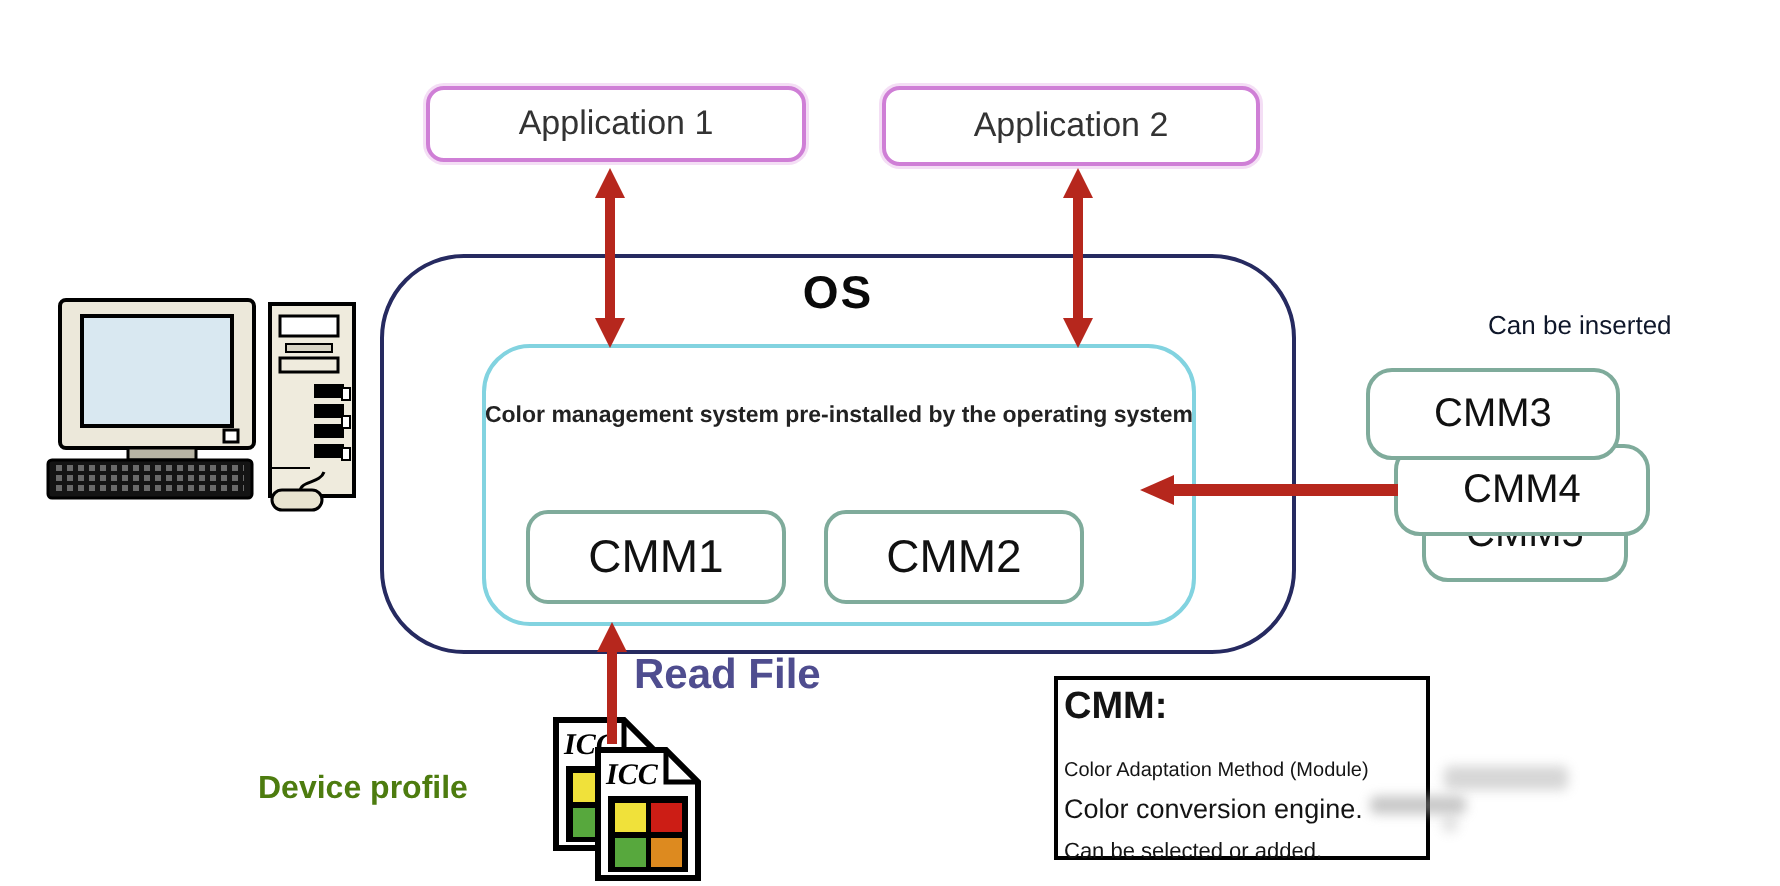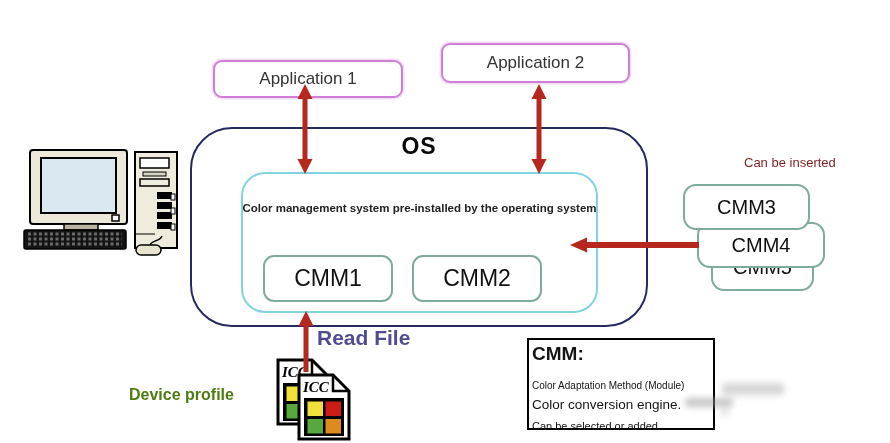--- a/index.html
+++ b/index.html
@@ -27,21 +27,21 @@
     border:2px solid #82d3e0;border-radius:24px;background:transparent;
   }
   .cms-caption{
     position:absolute;left:241px;top:202px;width:357px;text-align:center;
     font-size:11.5px;font-weight:600;color:#222;
   }
   .cmm-box{
     border:2px solid #7fab9b;border-radius:11px;font-size:23px;color:#111;
   }
   .cmm-insert{font-size:20px;border-radius:13px;}
-  .small-label{color:#7f1d1d;font-size:13px;}
+  .small-label{color:#0f172a;font-size:13px;}
   .read-file{
     position:absolute;left:317px;top:326px;font-size:21px;color:#4f4d8f;font-weight:600;
   }
   .device-profile{
     position:absolute;left:129px;top:386px;font-size:16px;color:#4d7c0f;font-weight:600;
   }
   .def-box{
     position:absolute;left:527px;top:338px;width:188px;height:92px;box-sizing:border-box;
     border:2px solid #000;background:#fff;padding:4px 7px 4px 3px;color:#141414;
   }
@@ -85,21 +85,21 @@
       <line x1="6" y1="92" x2="100" y2="92" stroke="#6a6a6a" stroke-width="3" stroke-dasharray="3,2.5"></line>
       <line x1="6" y1="97" x2="100" y2="97" stroke="#6a6a6a" stroke-width="3" stroke-dasharray="3,2.5"></line>
       <line x1="6" y1="102" x2="100" y2="102" stroke="#6a6a6a" stroke-width="3" stroke-dasharray="3,2.5"></line>
     </g>
     <g>
       <path d="M128,104 C128,98 138,100 140,94" stroke="#000" stroke-width="1.5" fill="none"></path>
       <rect x="114" y="103" width="25" height="10" rx="5" fill="#e8e4d0" stroke="#000" stroke-width="1.5"></rect>
     </g>
   </svg>
 
-  <div class="box app-box" style="left:213px;top:43px;width:190px;height:38px;margin-top:17px;">
+  <div class="box app-box" style="left:213px;top:43px;width:190px;height:38px;">
     <span>Application 1</span>
   </div>
   <div class="box app-box" style="left:441px;top:43px;width:189px;height:40px;">
     <span>Application 2</span>
   </div>
 
   <div class="box os-box" style="left:190px;top:127px;width:458px;height:200px;"></div>
   <div class="os-title">OS</div>
 
   <div class="box cms-box" style="left:241px;top:172px;width:357px;height:141px;"></div>

